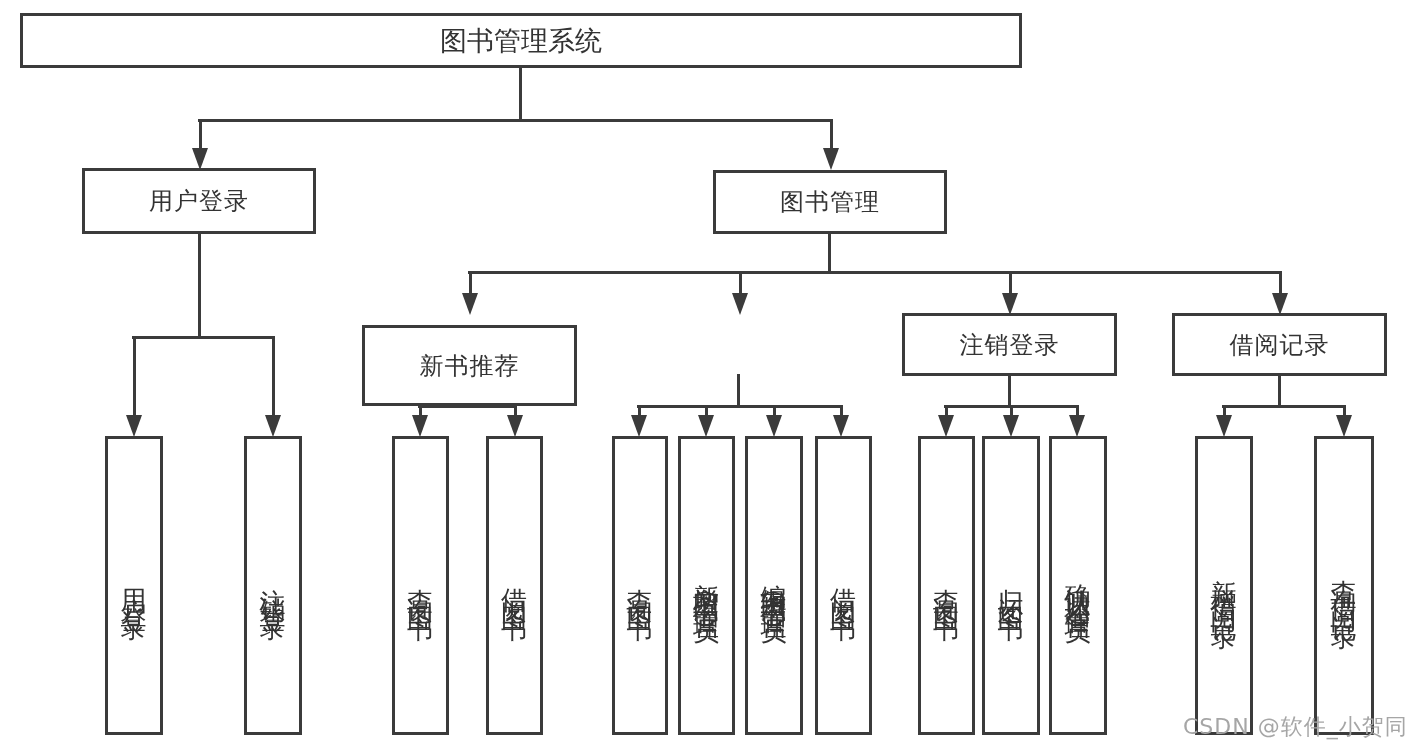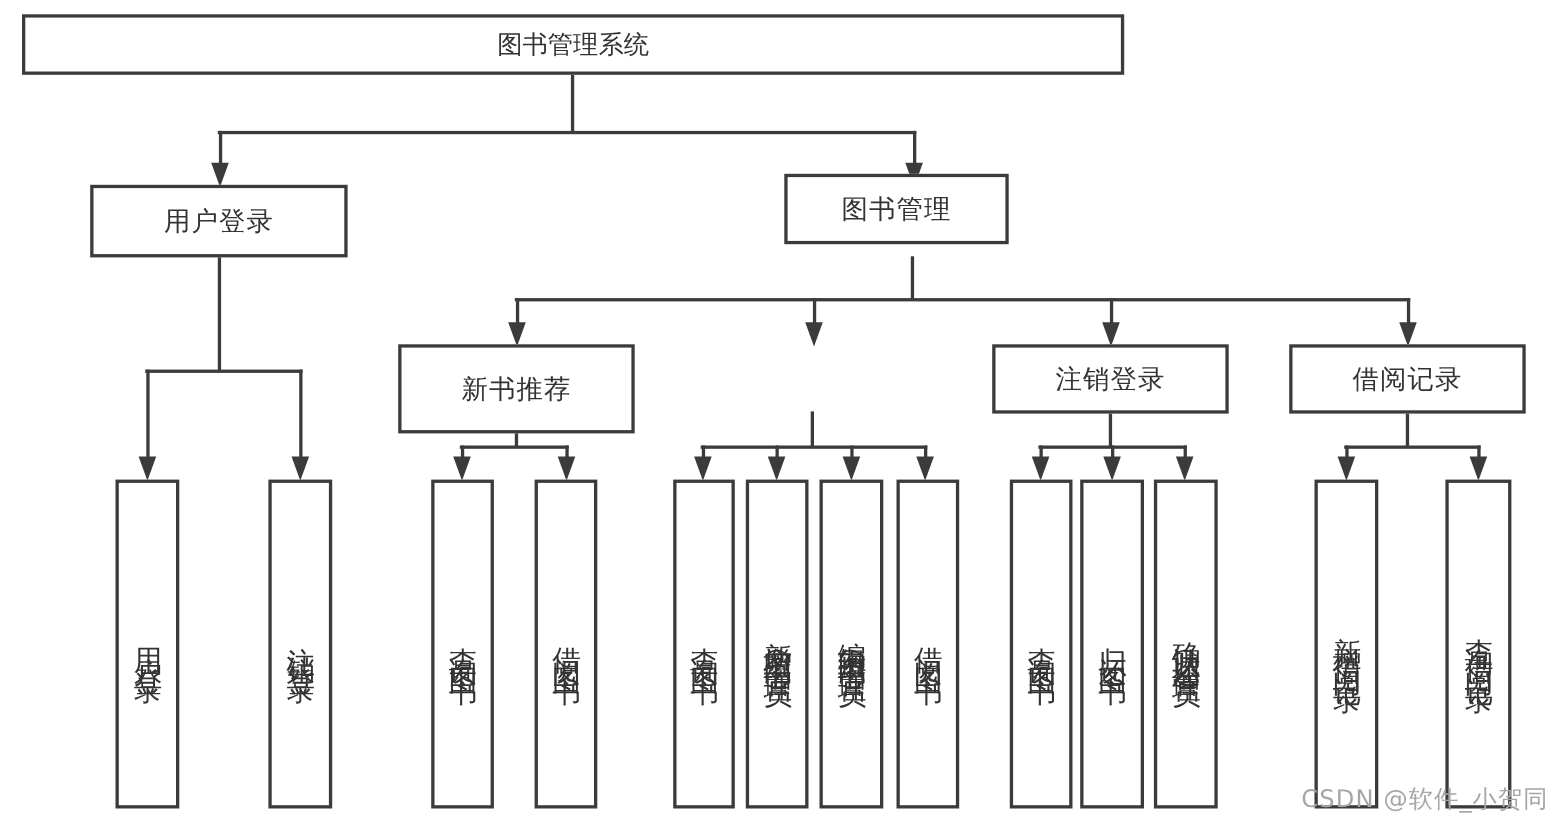--- a/index.html
+++ b/index.html
@@ -15,21 +15,21 @@
     position:relative;width:1405px;height:747px;background:var(--bg);
     overflow:hidden;color:var(--text);
   }
   .box{
     position:absolute;border:3px solid var(--line);background:#fff;
     display:flex;align-items:center;justify-content:center;
     color:var(--text);z-index:2;
   }
   .box .lbl{white-space:nowrap;}
   .box.hbox{font-size:24px;letter-spacing:1px;}
-  .box.root{font-size:23px;text-align:center;}
+  .box.root{font-size:27px;text-align:center;}
   .box.leaf .lbl{
     writing-mode:vertical-rl;text-orientation:upright;
     font-size:26px;letter-spacing:9px;line-height:1;
   }
   .box.leaf.long .lbl{letter-spacing:5px;}
   .line{position:absolute;background:var(--line);z-index:1;}
   .arrowhead{
     position:absolute;width:0;height:0;z-index:1;
     border-left:8px solid transparent;border-right:8px solid transparent;
     border-top:22px solid var(--line);
@@ -44,25 +44,25 @@
 
 <div class="canvas">
 
   <div class="box root" style="left:20px;top:13px;width:1002px;height:55px;">
     <span class="lbl">图书管理系统</span>
   </div>
 
   <div class="box hbox" style="left:82px;top:168px;width:234px;height:66px;">
     <span class="lbl">用户登录</span>
   </div>
-  <div class="box hbox" style="left:713px;top:158px;width:204px;height:64px;text-align:right;">
+  <div class="box hbox" style="left:713px;top:170px;width:234px;height:64px;text-align:right;">
     <span class="lbl">图书管理</span>
   </div>
 
-  <div class="box hbox" style="left:362px;top:313px;width:215px;height:81px;">
+  <div class="box hbox" style="left:362px;top:325px;width:215px;height:81px;">
     <span class="lbl">新书推荐</span>
   </div>
   <div class="box hbox" style="left:902px;top:313px;width:215px;height:63px;">
     <span class="lbl">注销登录</span>
   </div>
   <div class="box hbox" style="left:1172px;top:313px;width:215px;height:63px;">
     <span class="lbl">借阅记录</span>
   </div>
 
   <div class="box leaf" style="left:105px;top:436px;width:58px;height:299px;">

